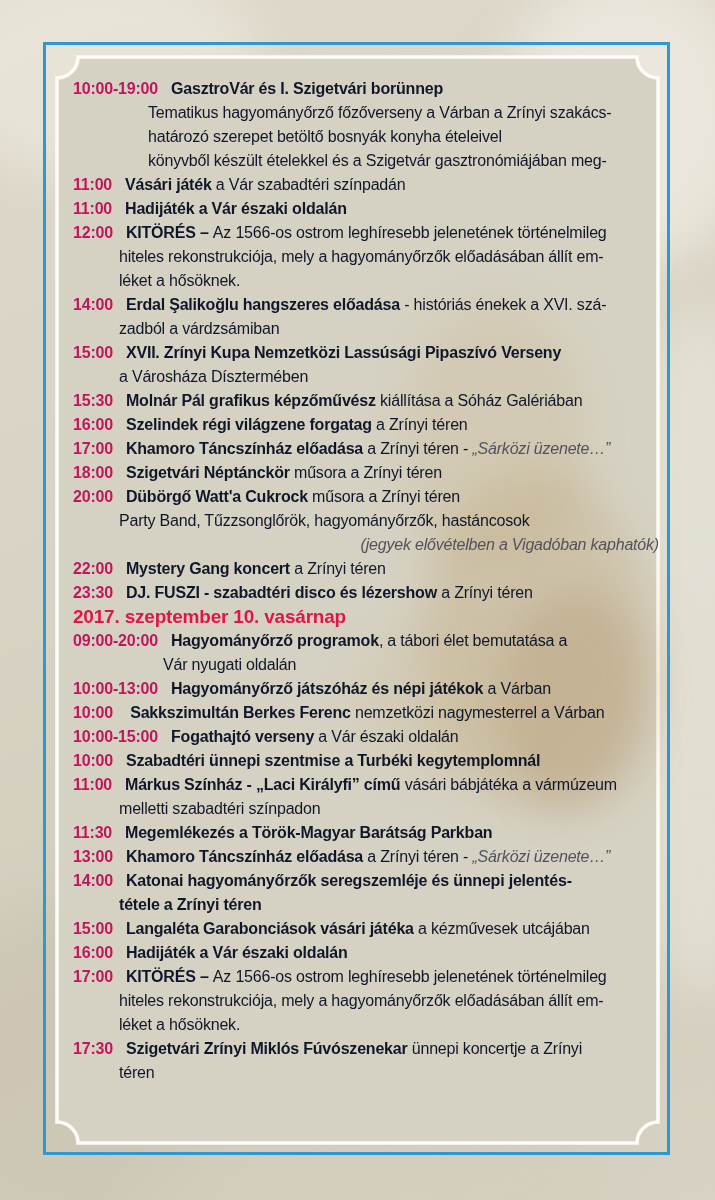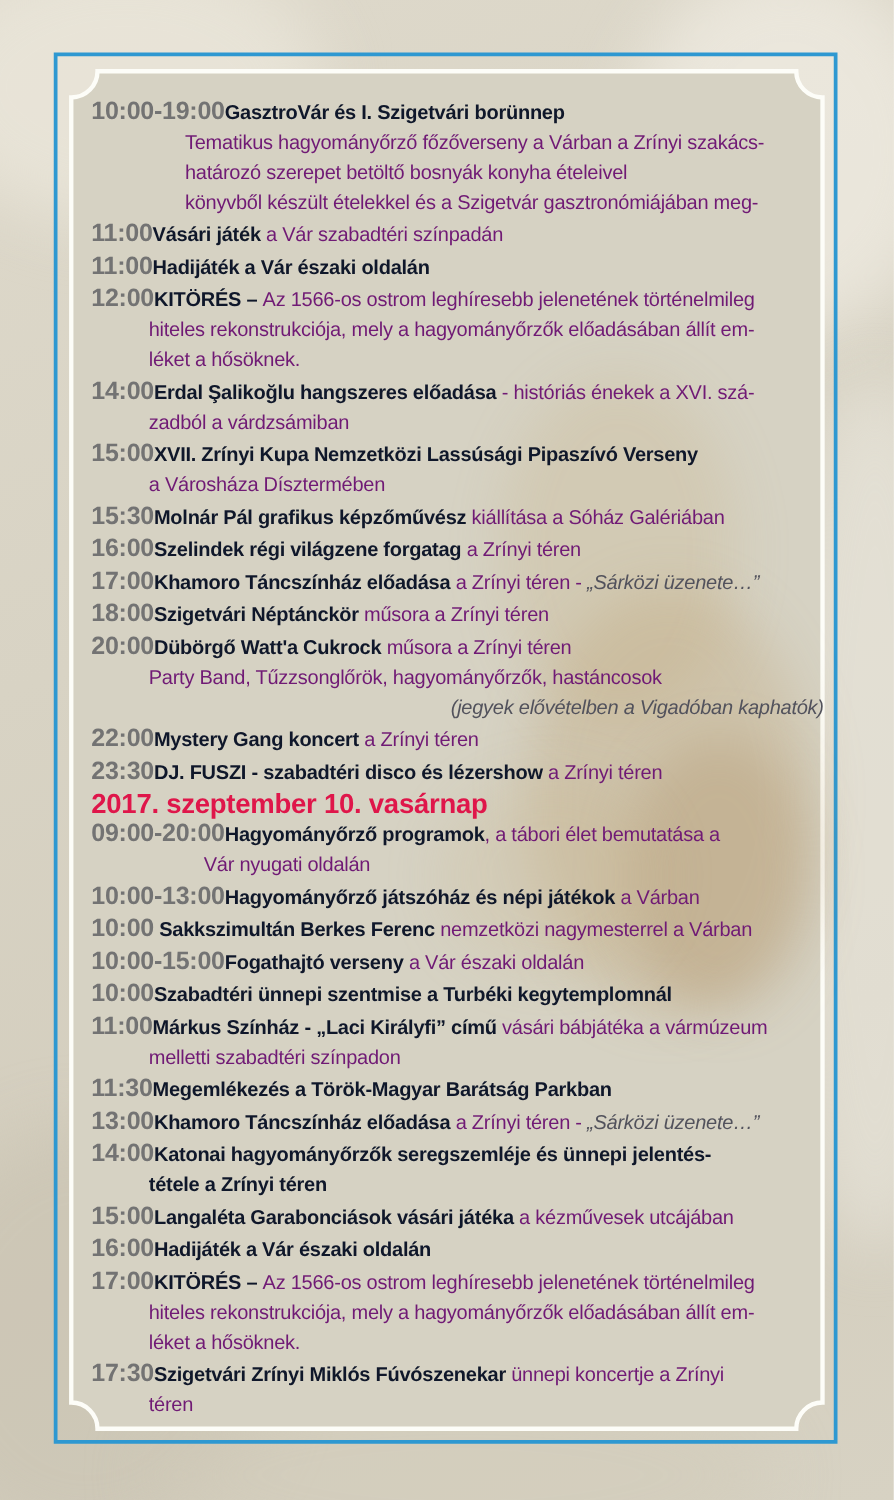--- a/index.html
+++ b/index.html
@@ -28,25 +28,25 @@
 
   .schedule{
     position:absolute;left:73px;top:77px;width:586px;z-index:3;
     font-size:16px;letter-spacing:-0.2px;color:#5a5a60;
   }
   .line{line-height:24px;white-space:nowrap;}
   .cont.ind-n{padding-left:46px;}
   .cont.ind-d{padding-left:75px;}
   .cont.ind-dd{padding-left:90px;}
   .cont.ind-c{padding-left:118px;text-align:right;}
-  .time{font-weight:700;color:#737373;font-size:20px;letter-spacing:-0.2px;}
+  .time{font-weight:700;color:#be185d;font-size:16px;margin-right:13px;letter-spacing:-0.2px;}
   .seg-b{font-weight:700;color:#0f172a;}
-  .seg-r{color:#701a75;}
+  .seg-r{color:#0f172a;}
   .seg-i{font-style:italic;color:#52525c;}
-  .day-header{line-height:24px;font-weight:700;font-size:22px;color:#df164a;letter-spacing:-0.2px;}
+  .day-header{line-height:24px;font-weight:700;font-size:19px;color:#df164a;letter-spacing:-0.2px;}
 </style>
 </head>
 <body>
 
 <div class="bg-patch bg-p1"></div>
 <div class="bg-patch bg-p2"></div>
 <div class="bg-patch bg-p3"></div>
 <div class="bg-patch bg-p4"></div>
 <div class="bg-patch bg-p5"></div>
 

